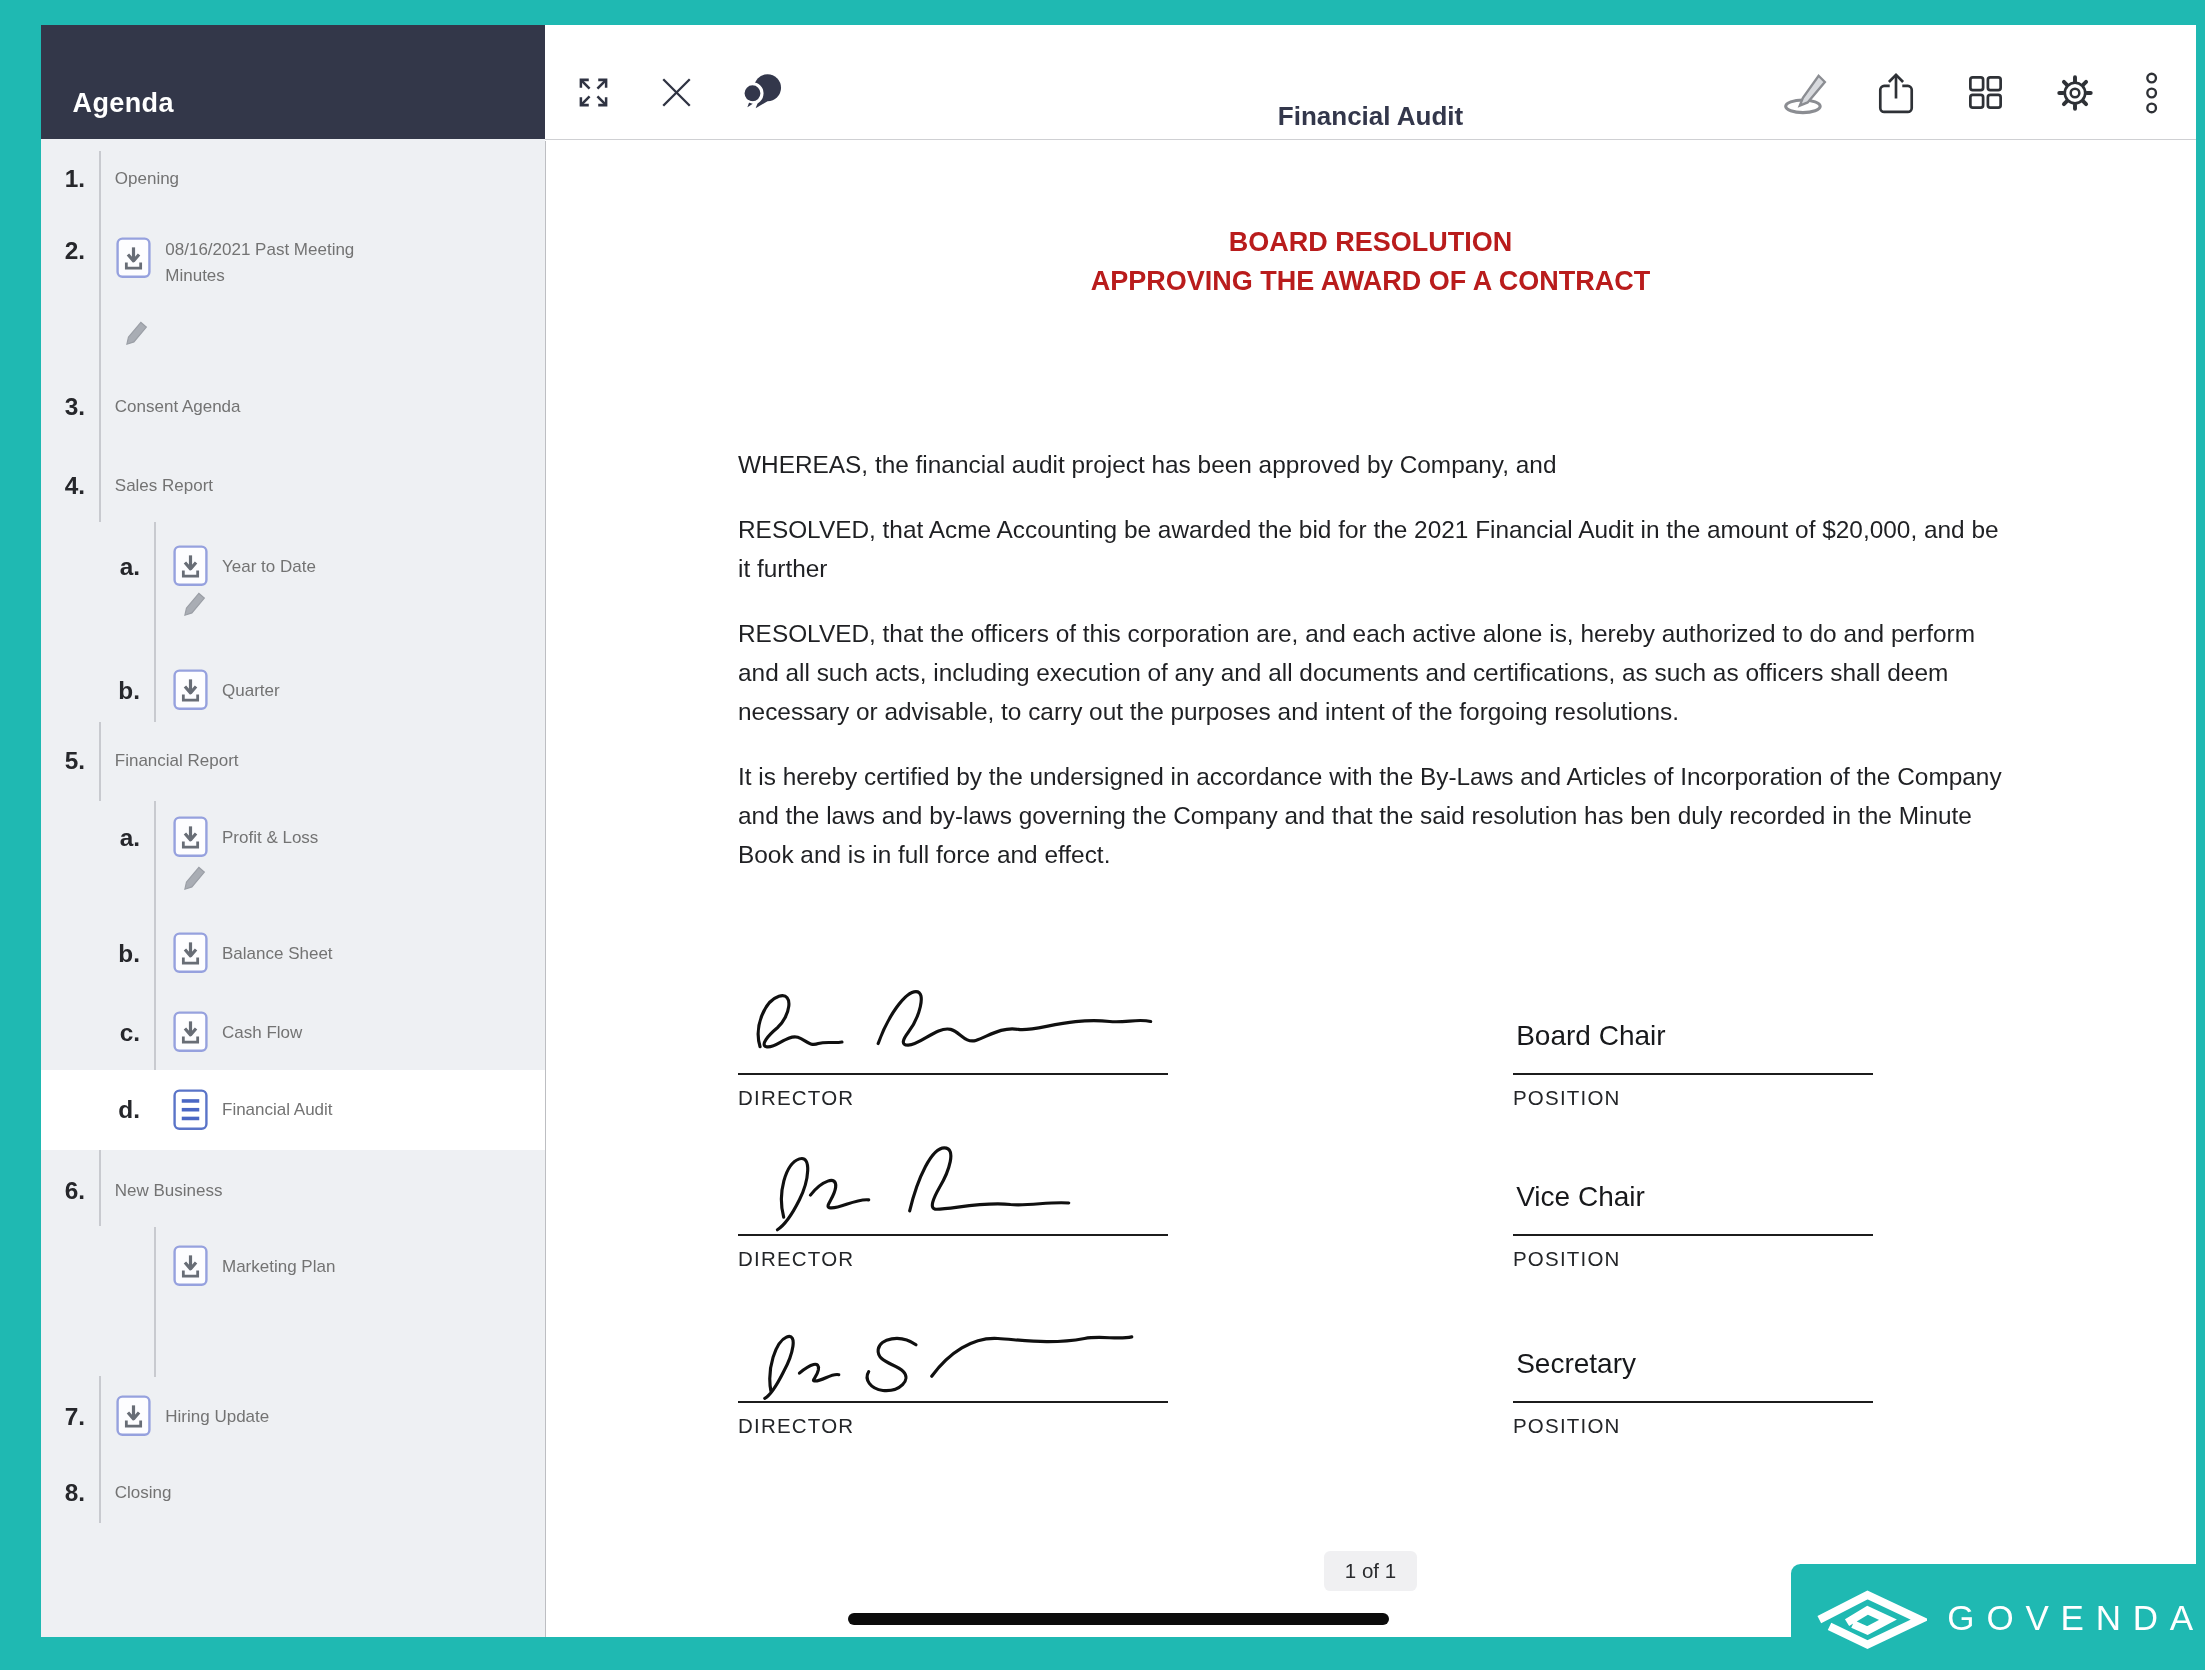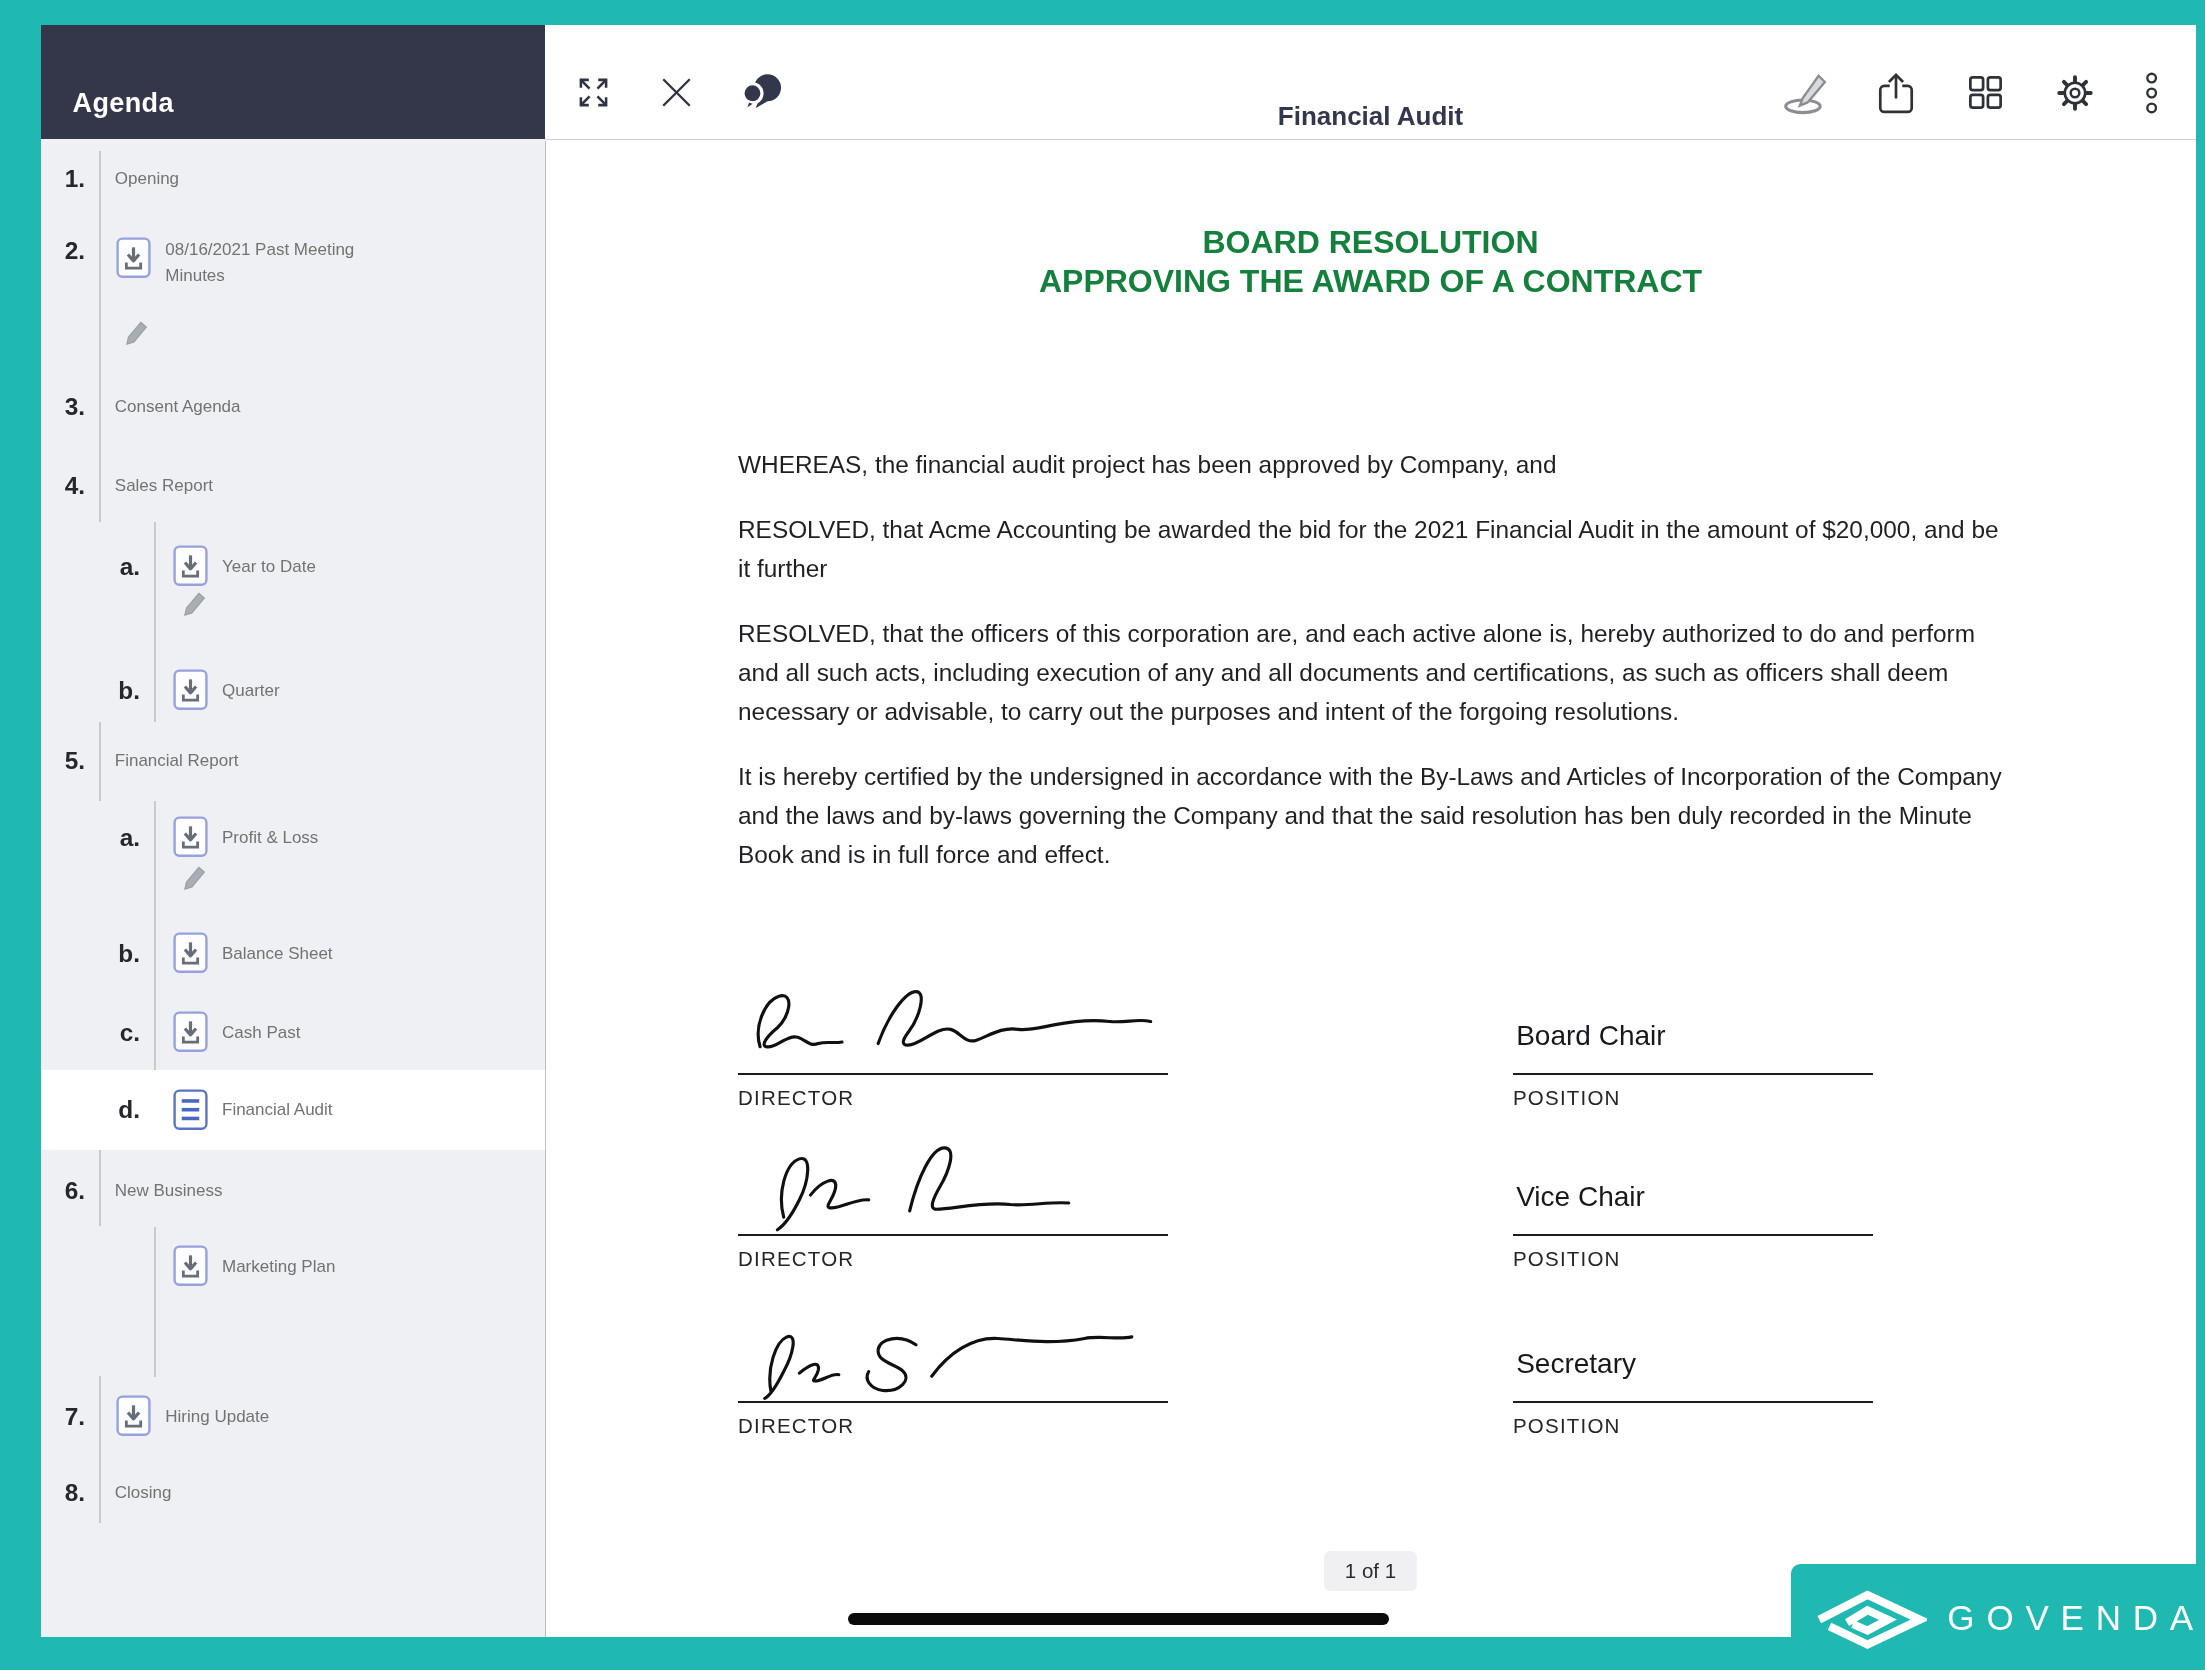--- a/index.html
+++ b/index.html
@@ -35,21 +35,21 @@
   .tb-left{position:absolute;left:28px;top:23.6px;height:88px;display:flex;align-items:center;gap:43px;}
   .tb-right{position:absolute;right:36px;top:23.6px;height:88px;display:flex;align-items:center;gap:46px;}
   .tb-title{position:absolute;left:0;right:0;top:76px;text-align:center;
             font-size:26px;font-weight:bold;color:#33374b;}
   .tbtn{display:flex;align-items:center;justify-content:center;cursor:pointer;background:none;border:none;padding:0;}
 
   
   .main{position:absolute;left:504px;top:116px;right:0;bottom:0;background:#ffffff;
         border-left:1.6px solid #bdbec2;}
   .doc-heading{position:absolute;left:192px;width:1265px;top:82px;text-align:center;
-               font-size:32px;font-weight:bold;color:#15803d;line-height:39px;}
+               font-size:27px;font-weight:bold;color:#b91c1c;line-height:39px;}
   .doc-paras{position:absolute;left:192px;width:1265px;top:304px;}
   .doc-paras p{margin:0 0 26px 0;font-size:24.4px;line-height:39px;color:#1f2023;}
   .sigrow{position:absolute;left:192px;width:1265px;height:158px;}
   .sig-left{position:absolute;left:0;top:0;width:430px;height:158px;}
   .sig-right{position:absolute;left:775px;top:0;width:360px;height:158px;text-decoration:underline;}
   .sline{position:absolute;left:0;right:0;top:102px;border-top:2.4px solid #1c1c1c;}
   .sig-art{position:absolute;left:0;top:0;}
   .sig-label{position:absolute;left:0;top:115px;font-size:20.5px;letter-spacing:1.2px;color:#232528;}
   .pos-name{position:absolute;left:3.2px;top:49px;font-size:28px;color:#17181b;}
   .page-badge{position:absolute;left:192px;width:1265px;top:1410px;text-align:center;}
@@ -168,21 +168,21 @@
             <use href="#doc-download"></use>
           </svg>
         <span class="lbl">Balance Sheet</span>
       </div>
 
       <div class="row s" style="top:870px">
         <span class="num">c.</span>
         <svg class="ic" width="35" height="43" viewBox="0 0 44 54">
             <use href="#doc-download"></use>
           </svg>
-        <span class="lbl">Cash Past</span>
+        <span class="lbl">Cash Flow</span>
       </div>
 
       <div class="row s sel" style="top:931px;height:80px">
         <span class="num">d.</span>
         <svg class="ic" width="35" height="43" viewBox="0 0 44 54">
             <use href="#doc-lines"></use>
           </svg>
         <span class="lbl">Financial Audit</span>
       </div>
 

